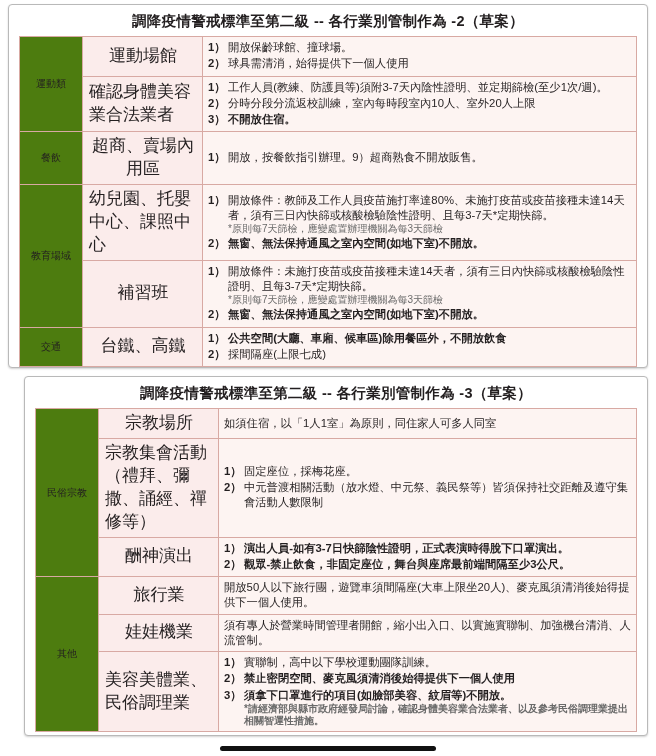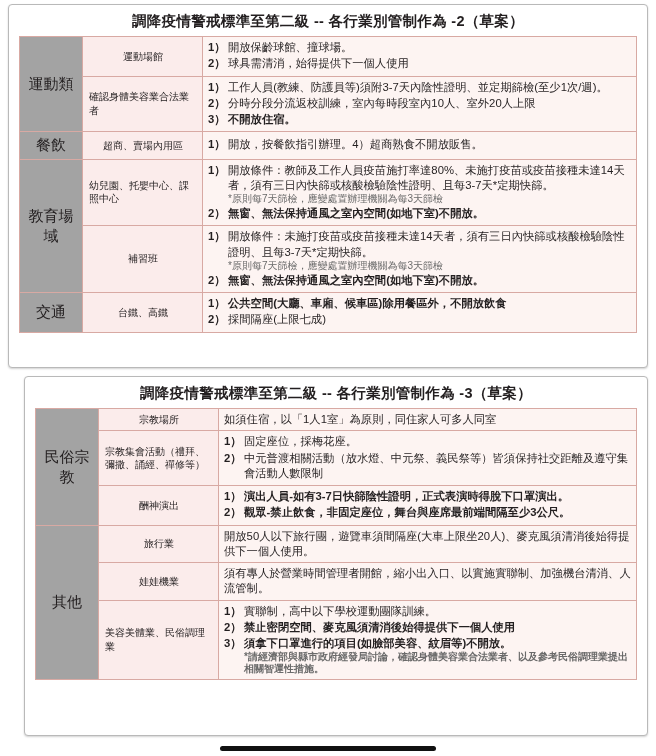--- a/index.html
+++ b/index.html
@@ -59,27 +59,27 @@
   td{
     border:1px solid #d8a9a3;
     vertical-align:middle;
     padding:3px 5px;
     font-size:11.3px;
     line-height:1.35;
   }
   td.cat{
     width:52px;
     text-align:center;
-    background:#a3a3a3;
-    font-size:15px;
+    background:#4d7c0f;
+    font-size:10px;
   }
   td.sub{
     width:108px;
     background:#fbeceb;
-    font-size:10px;
+    font-size:17px;
     padding-left:6px;
   }
   td.sub.center{text-align:center;}
   td.body{
     background:#fdf4f2;
   }
   .ol{margin:0;padding:0;list-style:none;}
   .ol li{
     position:relative;
     padding-left:20px;
@@ -139,21 +139,21 @@
               <li><span class="num">2）</span><span>分時分段分流返校訓練，室內每時段室內10人、室外20人上限</span></li>
               <li class="b"><span class="num">3）</span><span>不開放住宿。</span></li>
             </ul>
           </td>
         </tr>
         <tr>
           <td class="cat">餐飲</td>
           <td class="sub center">超商、賣場內用區</td>
           <td class="body">
             <ul class="ol">
-              <li><span class="num">1）</span><span>開放，按餐飲指引辦理。4）超商熟食不開放販售。</span></li>
+              <li><span class="num">1）</span><span>開放，按餐飲指引辦理。9）超商熟食不開放販售。</span></li>
             </ul>
           </td>
         </tr>
         <tr>
           <td class="cat" rowspan="2">教育場域</td>
           <td class="sub">幼兒園、托嬰中心、課照中心</td>
           <td class="body">
             <ul class="ol">
               <li><span class="num">1）</span><span>開放條件：教師及工作人員疫苗施打率達80%、未施打疫苗或疫苗接種未達14天者，須有三日內快篩或核酸檢驗陰性證明、且每3-7天*定期快篩。</span><span class="note">*原則每7天篩檢，應變處置辦理機關為每3天篩檢</span></li>
               <li class="b"><span class="num">2）</span><span>無窗、無法保持通風之室內空間(如地下室)不開放。</span></li>

